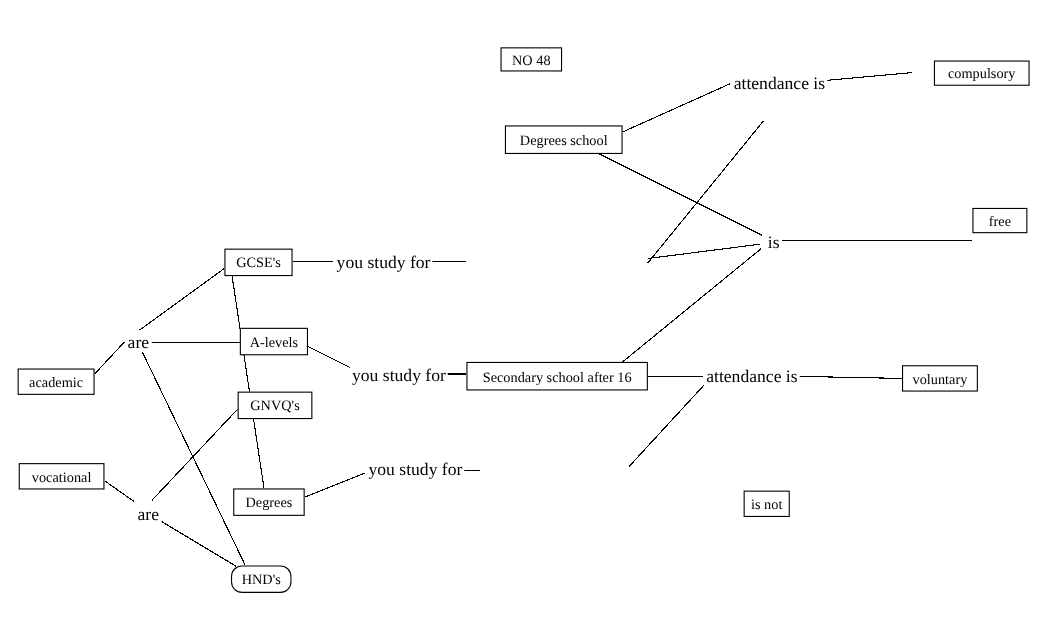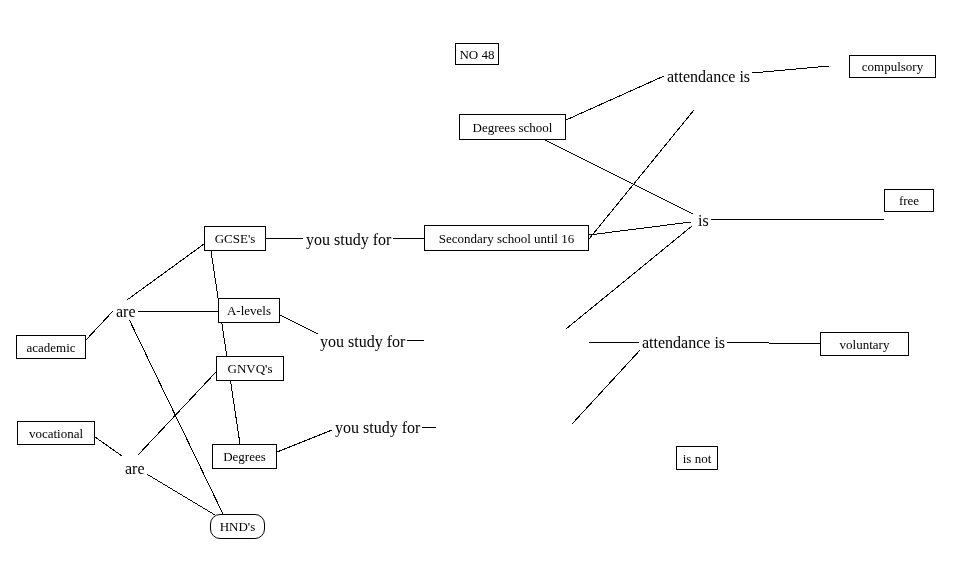--- a/index.html
+++ b/index.html
@@ -75,48 +75,48 @@
       <line x1="717" y1="342" x2="820" y2="344"></line>
       <line x1="216" y1="372" x2="138" y2="455"></line>
       <line x1="95" y1="437" x2="122" y2="456"></line>
       <line x1="277" y1="452" x2="332" y2="430"></line>
       <line x1="394" y1="426" x2="436" y2="428"></line>
       <line x1="572" y1="424" x2="641" y2="349"></line>
       <line x1="140" y1="470" x2="215" y2="515"></line>
     </g>
   </svg>
 
-  <div class="node" style="left:455px;top:43px;width:44px;height:22px;">
+  <div class="node" style="left:455px;top:43px;width:56px;height:22px;">
     <span>NO 48</span>
   </div>
   <div class="node" style="left:829px;top:55px;width:87px;height:23px;margin-left:20px;">
     <span>compulsory</span>
   </div>
   <div class="node" style="left:459px;top:114px;width:107px;height:26px;">
     <span>Degrees school</span>
   </div>
   <div class="node" style="left:204px;top:226px;width:62px;height:25px;">
     <span>GCSE's</span>
-  </div>
-  <div class="node" style="left:424px;top:225px;width:165px;height:26px;">
-    <span>Secondary school until 16</span>
   </div>
   <div class="node" style="left:884px;top:189px;width:50px;height:23px;justify-content:center;">
     <span>free</span>
   </div>
   <div class="node" style="left:218px;top:298px;width:62px;height:25px;">
     <span>A-levels</span>
   </div>
   <div class="node" style="left:16px;top:335px;width:70px;height:24px;">
     <span>academic</span>
   </div>
   <div class="node" style="left:216px;top:356px;width:68px;height:25px;">
     <span>GNVQ's</span>
   </div>
-  <div class="node" style="left:820px;top:332px;width:89px;height:24px;">
+  <div class="node" style="left:424px;top:329px;width:165px;height:26px;">
+    <span>Secondary school after 16</span>
+  </div>
+  <div class="node" style="left:820px;top:332px;width:69px;height:24px;">
     <span>voluntary</span>
   </div>
   <div class="node" style="left:17px;top:421px;width:78px;height:24px;">
     <span>vocational</span>
   </div>
   <div class="node" style="left:212px;top:444px;width:65px;height:25px;">
     <span>Degrees</span>
   </div>
   <div class="node" style="left:676px;top:446px;width:42px;height:24px;">
     <span>is not</span>

